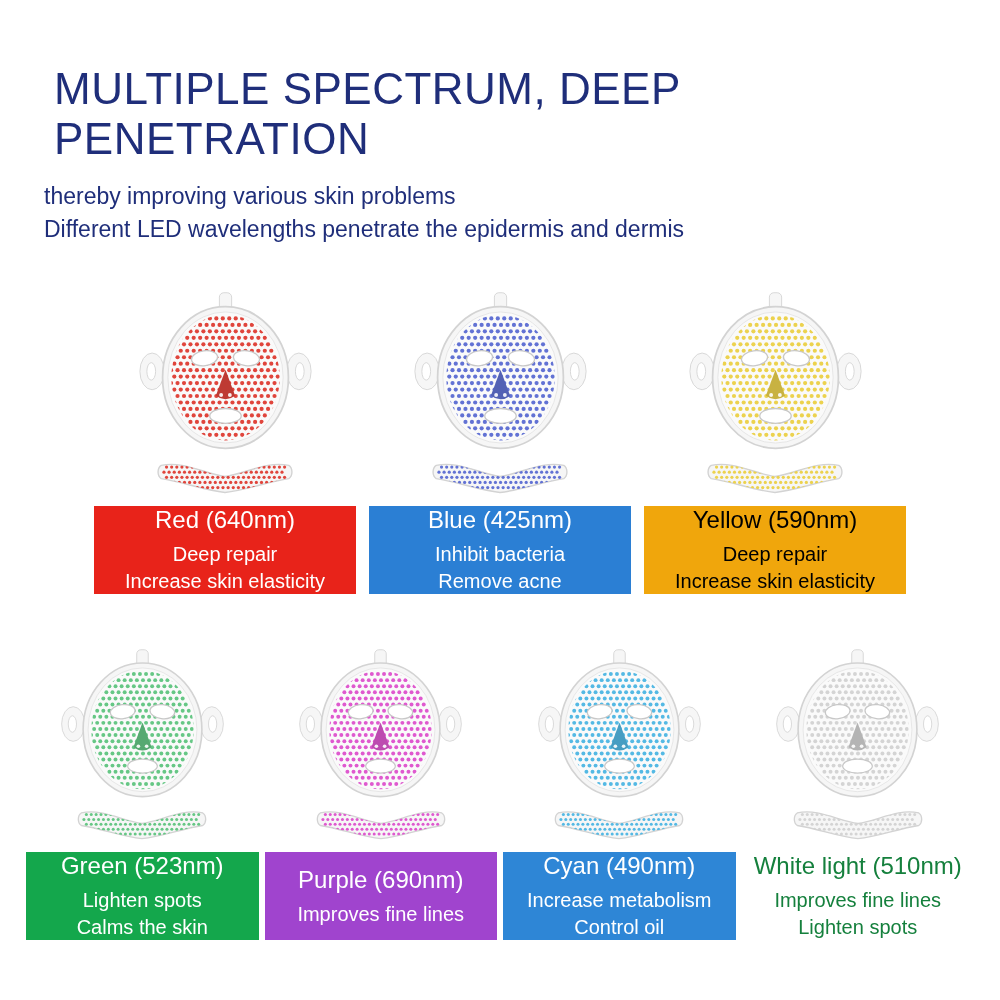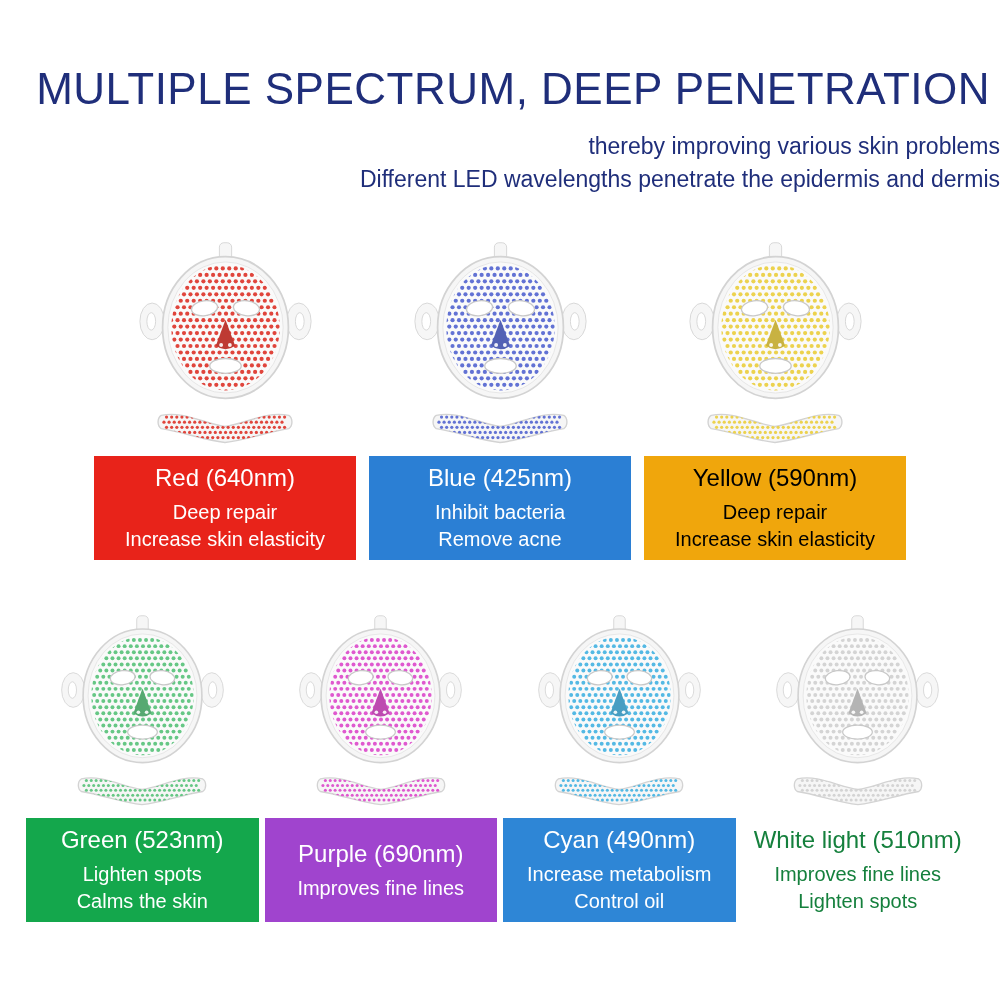--- a/index.html
+++ b/index.html
@@ -1,37 +1,37 @@
 <!DOCTYPE html>
 <html><head>
 <meta charset="utf-8">
 <style>
   html,body{margin:0;padding:0;}
   body{
     width:1000px;height:1000px;background:#ffffff;
     font-family:"Liberation Sans",sans-serif;
     overflow:hidden;
   }
-  .header{text-align:right;}
+  .header{text-align:left;padding-left:44px;}
   .page-title{
     margin:64px 10px 0;
     font-size:44px;font-weight:500;letter-spacing:0.5px;
   }
   .subtitle{
     margin-top:16px;font-size:23px;line-height:1.42;font-weight:400;
   }
   .mask-row{display:flex;justify-content:center;align-items:flex-end;}
   #row-1{width:812px;margin:46px auto 0;gap:13px;}
   #row-2{width:948px;margin:54px auto 0;gap:6px;}
   .col{flex:1;display:flex;flex-direction:column;align-items:center;}
   .maskfig{display:flex;flex-direction:column;align-items:center;}
   .maskfig svg{display:block;}
   .maskfig svg + svg{margin-top:-2px;}
   .banner{
-    width:100%;height:104px;margin-top:8px;box-sizing:border-box;
+    width:100%;height:88px;margin-top:8px;box-sizing:border-box;
     display:flex;flex-direction:column;justify-content:center;align-items:center;
     padding:18px 6px;text-align:center;
   }
   .btitle{font-size:24px;margin-bottom:7px;}
   .bline{font-size:20px;line-height:1.32;}
 </style>
 </head>
 <body>
 
 <div class="header">

